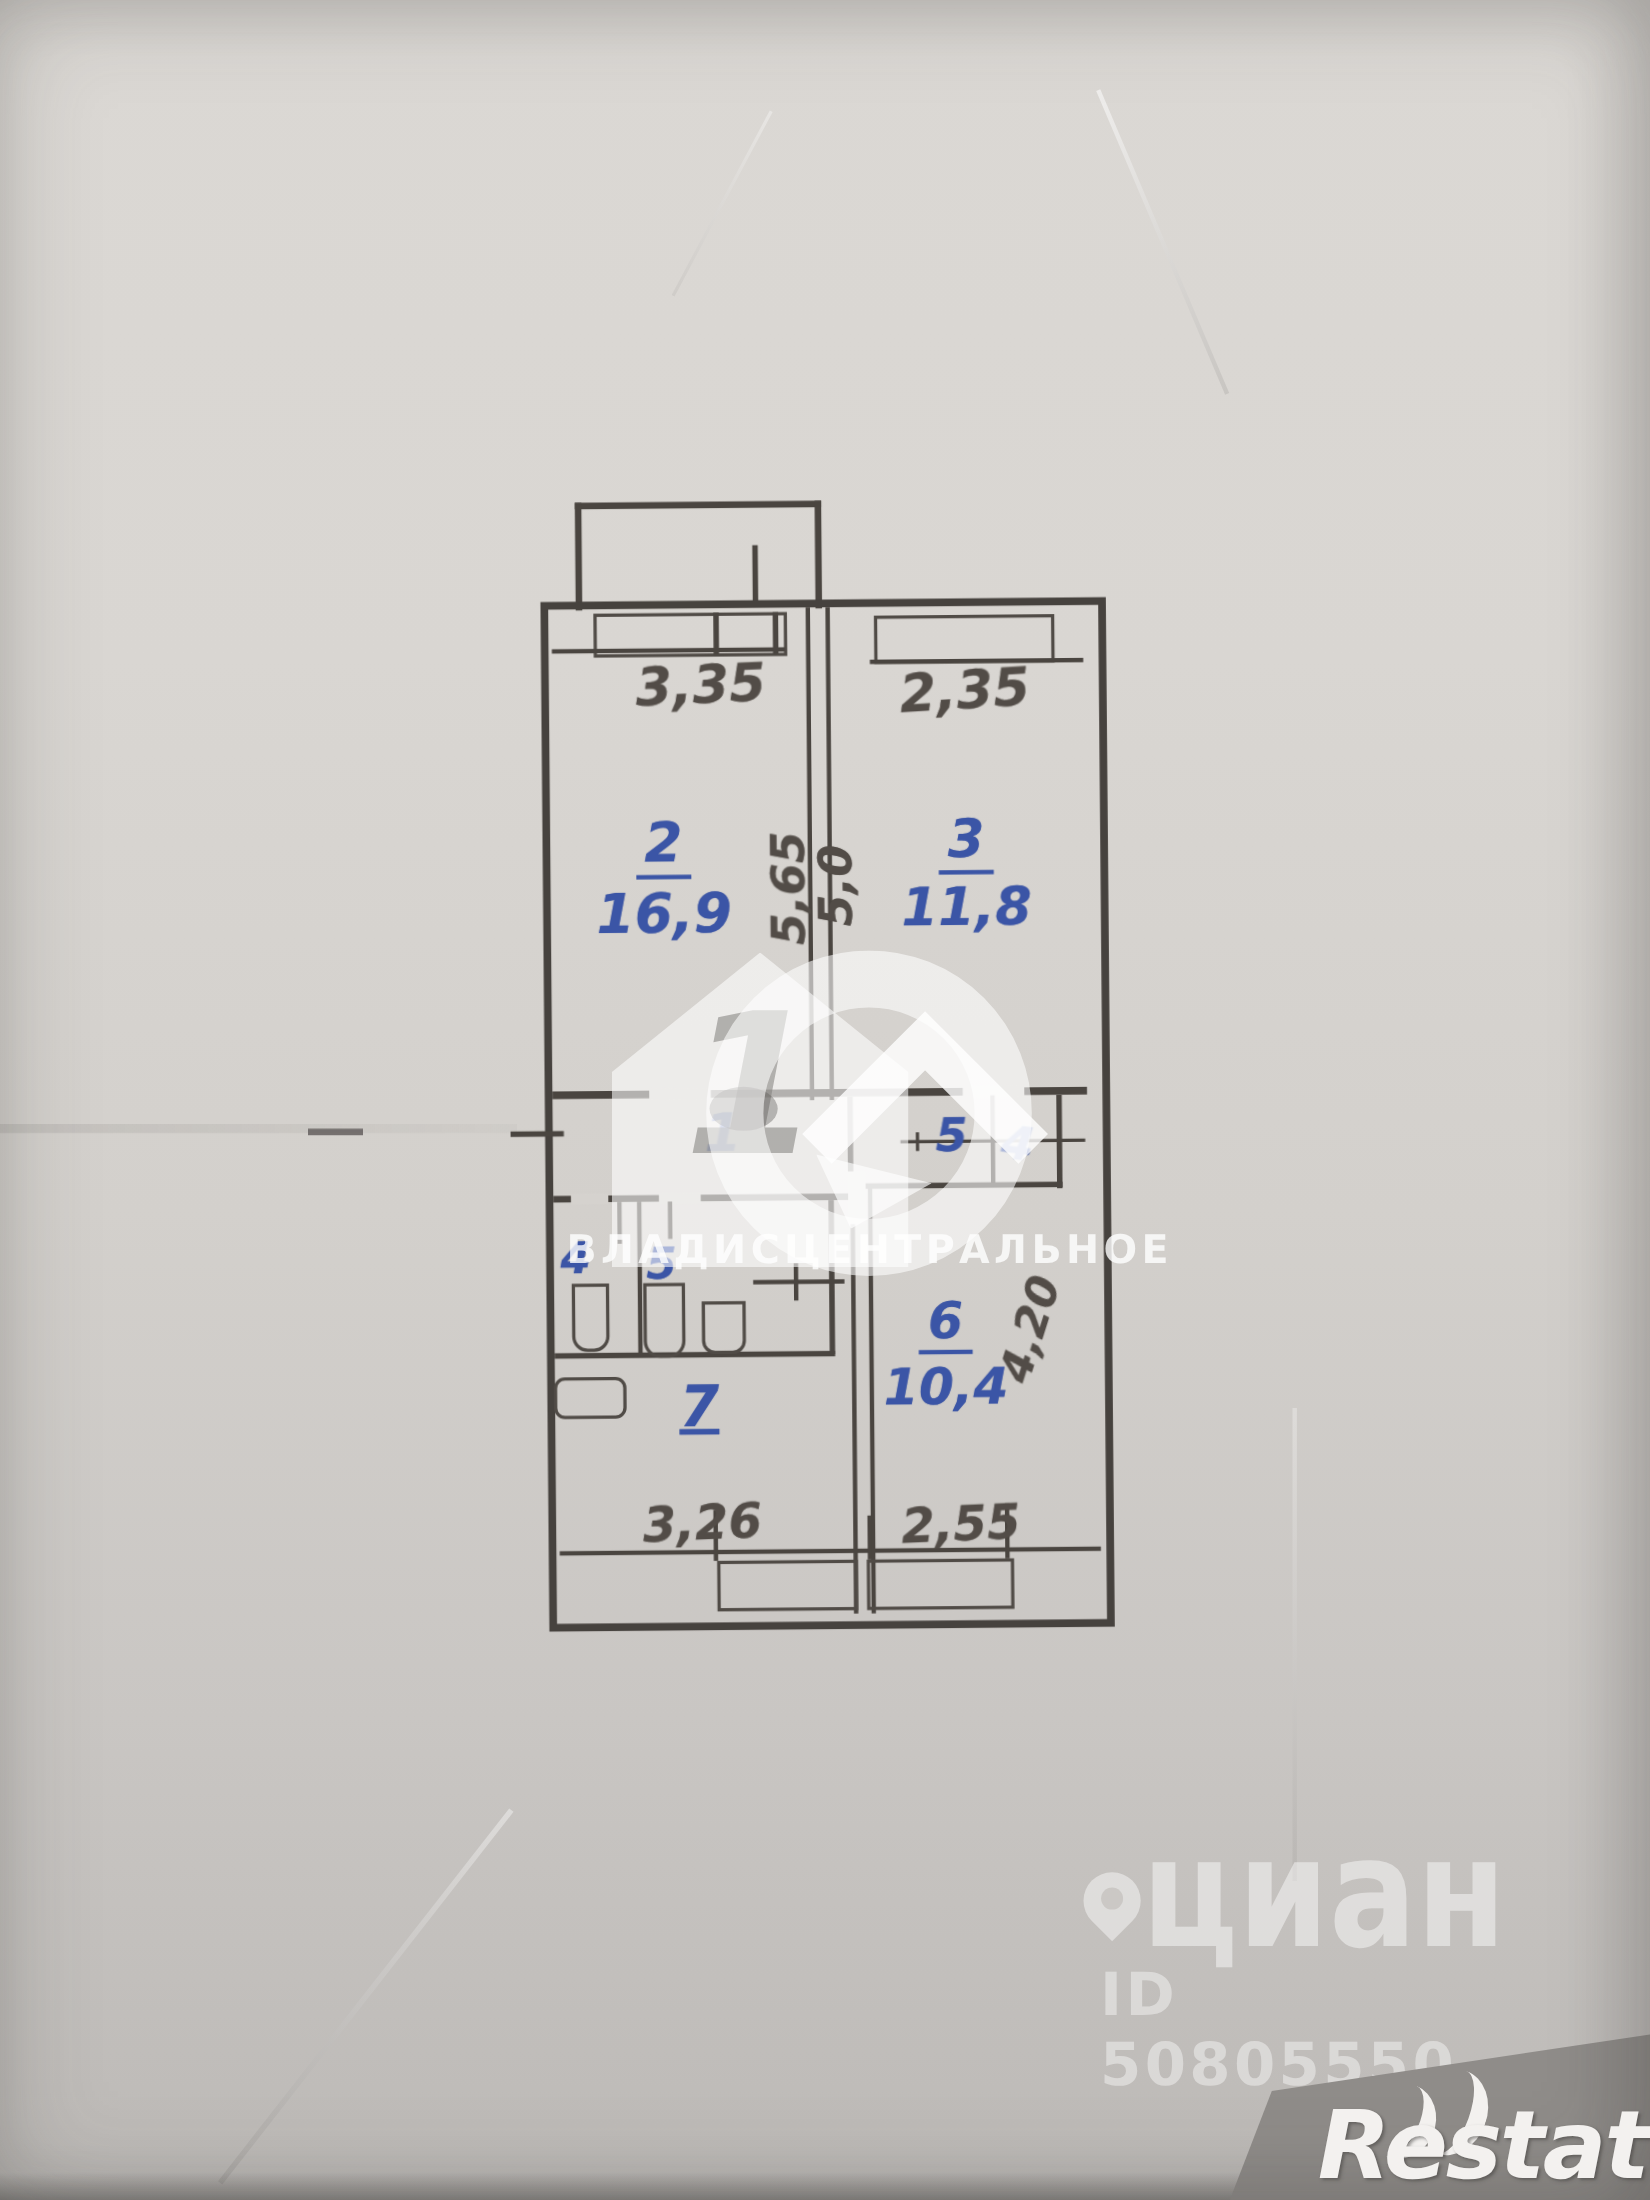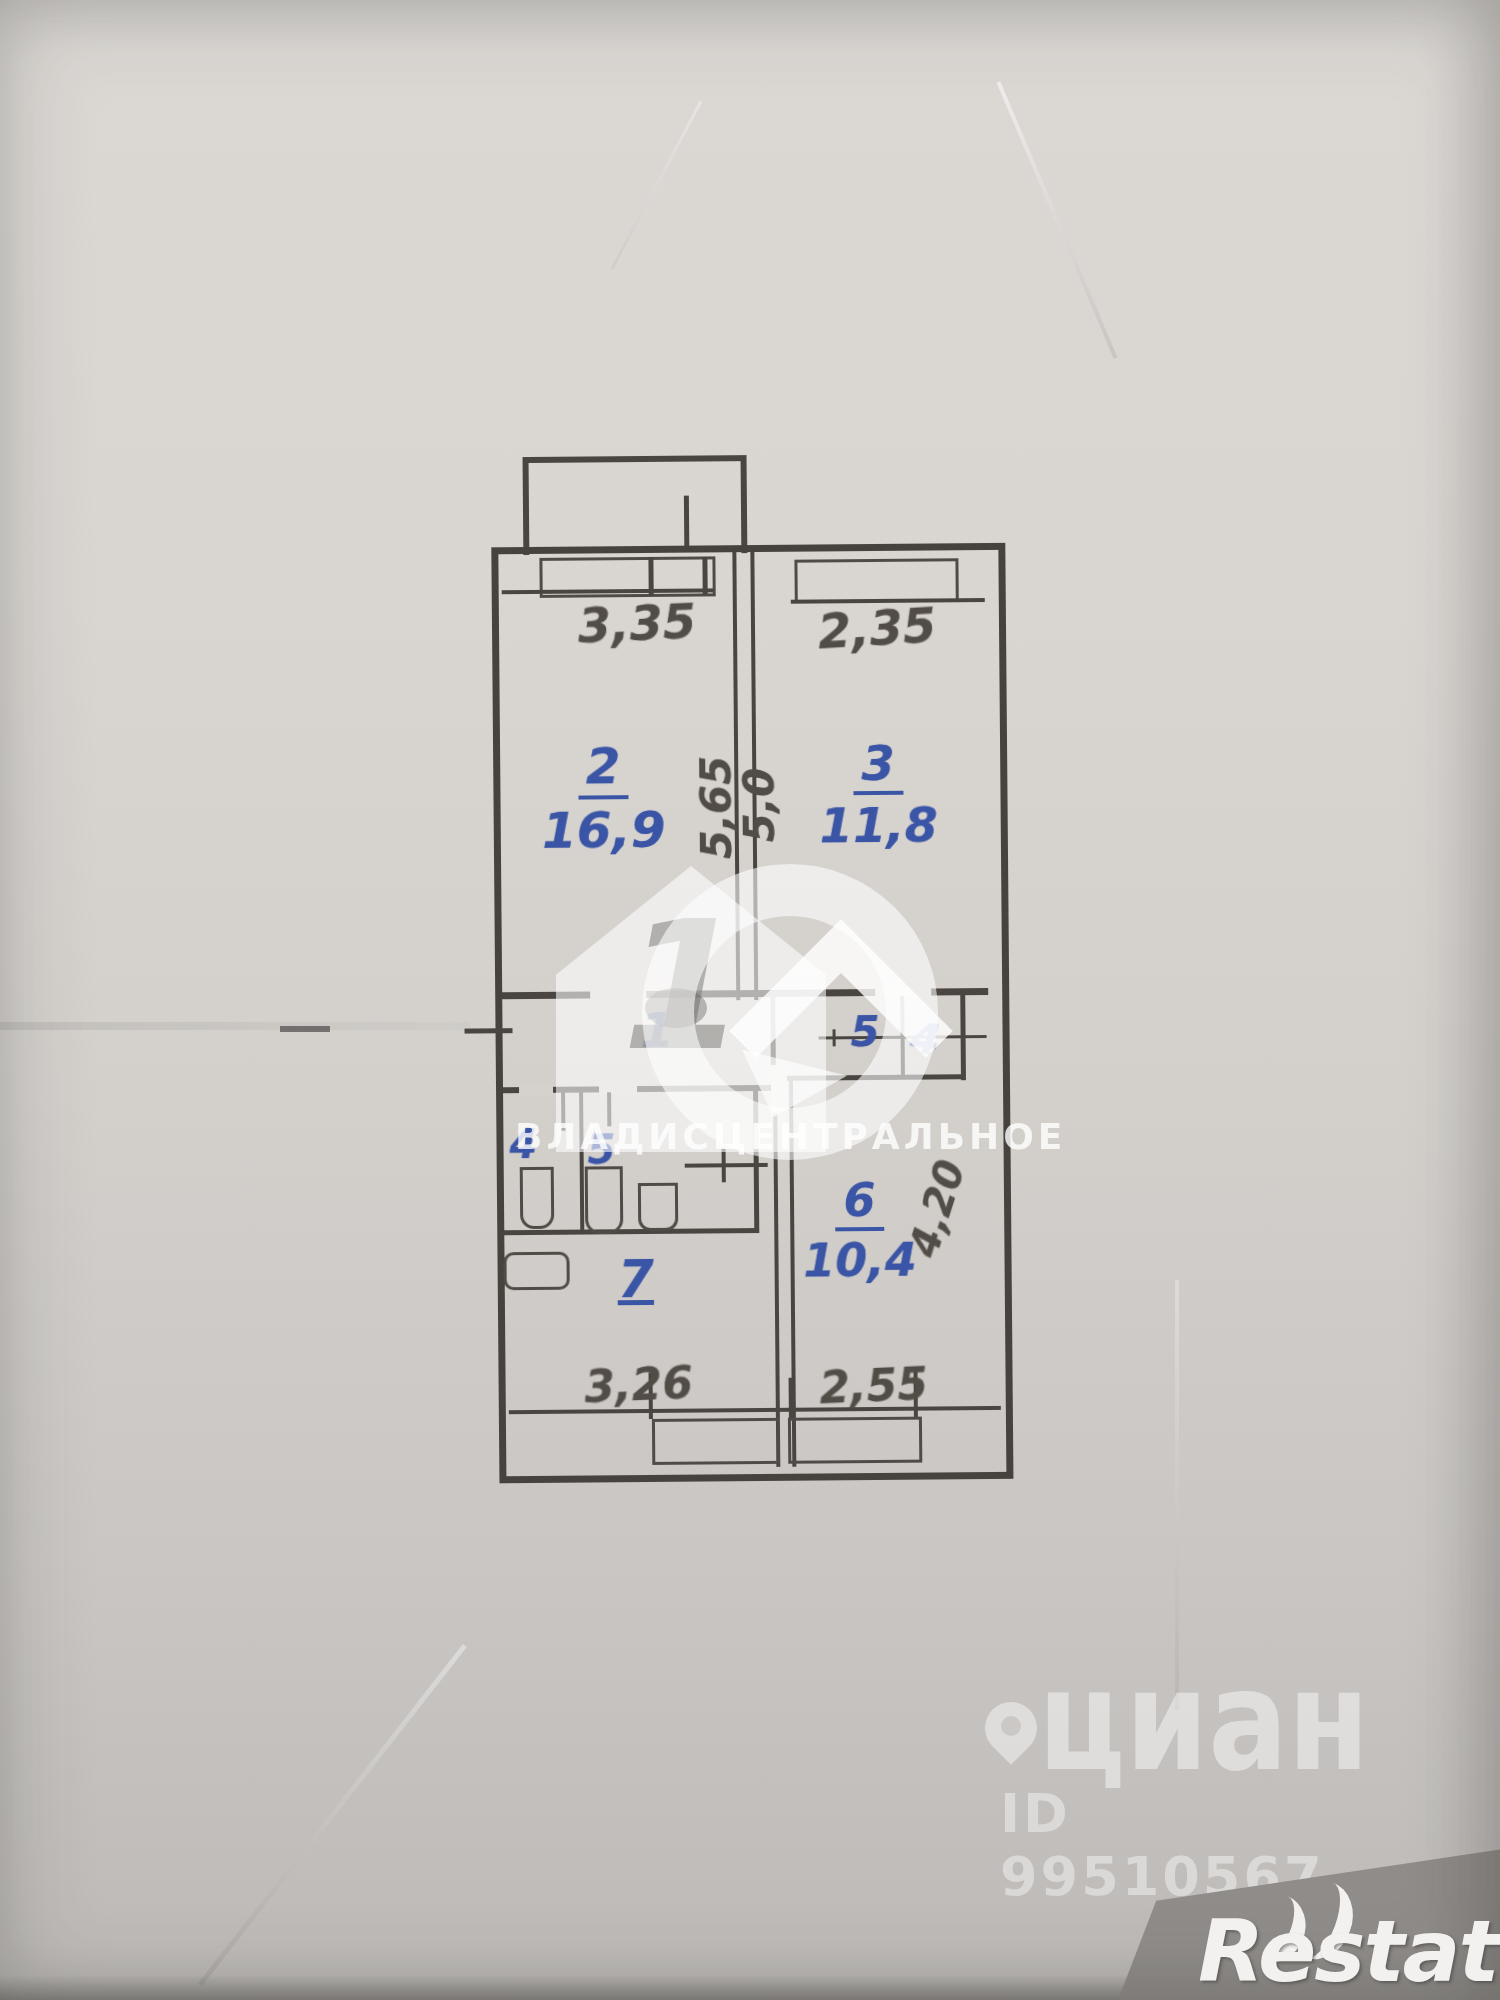--- a/index.html
+++ b/index.html
@@ -150,21 +150,21 @@
               letter-spacing:4px;color:rgba(255,255,255,.8);">ВЛАДИСЦЕНТРАЛЬНОЕ</div>
 </div>
 
 <div class="wm" style="left:0;top:0;">
   <div class="abs" style="left:985px;top:1702px;width:52px;height:52px;background:rgba(255,255,255,.45);
               border-radius:50% 50% 50% 0;transform:rotate(-45deg);"></div>
   <div class="abs" style="left:1001px;top:1716px;width:20px;height:20px;background:#cbc8c5;border-radius:50%;"></div>
   <div class="abs" style="left:1038px;top:1672px;font-size:118px;font-weight:bold;line-height:1;
               color:rgba(255,255,255,.46);transform:scaleY(1.18);transform-origin:bottom;">циан</div>
   <div class="abs" style="left:1000px;top:1782px;font-size:54px;font-weight:bold;letter-spacing:3px;
-              color:rgba(255,255,255,.42);">ID 99510567</div>
+              color:rgba(255,255,255,.42);">ID 50805550</div>
 </div>
 
 <div id="restate-patch"></div>
 <div class="wm" style="left:0;top:0;z-index:10;">
   <div class="abs" style="left:1242px;top:1893px;width:48px;height:70px;border-right:15px solid #f3f1ef;
               border-radius:50%;transform:rotate(24deg);"></div>
   <div class="abs" style="left:1286px;top:1880px;width:50px;height:80px;border-right:16px solid #f3f1ef;
               border-radius:50%;transform:rotate(20deg);"></div>
   <div class="abs" style="left:1198px;top:1908px;font-size:86px;font-style:italic;font-weight:bold;
               color:#f3f1ef;line-height:1;letter-spacing:-2px;text-shadow:2px 2px 3px rgba(60,58,56,.5);">Restate</div>

